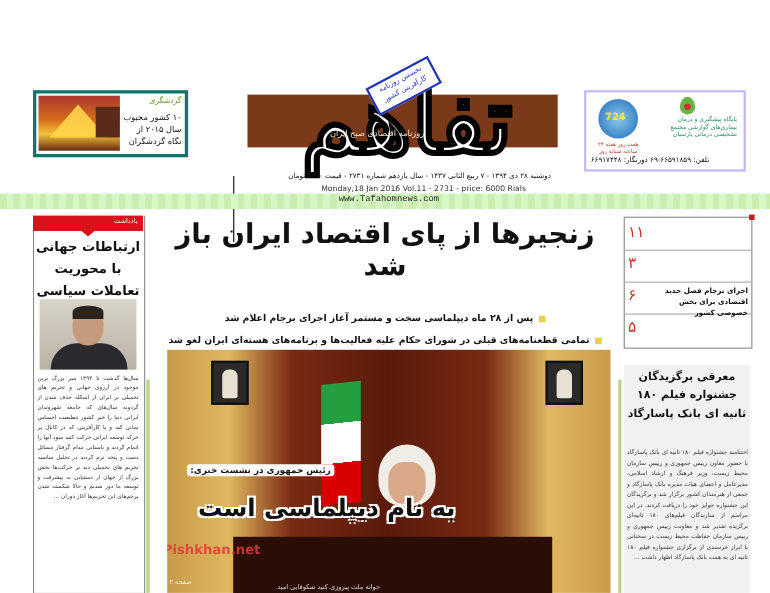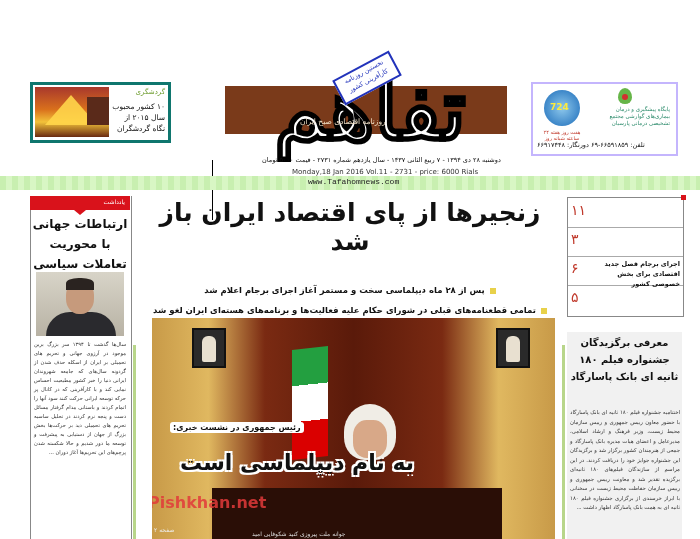--- a/index.html
+++ b/index.html
@@ -38,21 +38,21 @@
   .frame{position:absolute;width:30px;height:36px;background:#2a2a2a;border:2px solid #111;}
   .frame i{position:absolute;left:8px;top:6px;width:14px;height:26px;background:#e8e0d0;border-radius:6px 6px 2px 2px;}
   .flag{position:absolute;left:140px;top:30px;width:36px;height:110px;background:linear-gradient(180deg,#239f40 0 33%,#fff 33% 66%,#da0000 66%);transform:skewY(-6deg);}
   .person{position:absolute;left:192px;top:86px;width:52px;height:56px;border-radius:50% 50% 40% 40%;background:#f0ede6;}
   .face{position:absolute;left:201px;top:102px;width:34px;height:38px;border-radius:40%;background:#d8a888;}
   .podium{position:absolute;left:60px;top:170px;width:290px;height:60px;background:#2a0e06;}
   .photo-kicker{position:absolute;left:2px;top:104px;font-size:8px;font-weight:bold;color:#111;background:#fff;padding:1px 3px;direction:rtl;border-radius:3px;margin-left:16px;}
   .photo-title{position:absolute;left:2px;top:128px;width:260px;font-size:22px;font-weight:bold;color:#111;direction:rtl;text-align:right;line-height:34px;text-shadow:-2px -2px 0 #fff,2px -2px 0 #fff,-2px 2px 0 #fff,2px 2px 0 #fff;}
   .page-ref{position:absolute;left:2px;top:208px;font-size:6px;color:#eee;direction:rtl;}
   .podium-txt{position:absolute;left:100px;top:212px;font-size:6px;color:#ddd;direction:rtl;}
-  .wm{position:absolute;left:-4px;top:175px;font-size:16px;font-weight:bold;color:#e23a3a;opacity:.85;}
+  .wm{position:absolute;left:-4px;top:175px;font-size:12px;font-weight:bold;color:#e23a3a;opacity:.85;}
   
   .leftcol{left:30px;top:196px;width:100px;height:343px;border:1px solid #888;border-top:none;}
   .redtag{left:30px;top:196px;width:100px;height:14px;background:#d9121b;}
   .redtag span{position:absolute;right:5px;top:2px;font-size:6px;color:#fff;direction:rtl;}
   .redtag .tri{position:absolute;left:44px;top:14px;width:0;height:0;border-left:6px solid transparent;border-right:6px solid transparent;border-top:5px solid #d9121b;}
   .op-title{left:30px;top:214px;width:100px;font-size:12px;font-weight:bold;text-align:center;direction:rtl;line-height:20px;}
   .op-photo{left:36px;top:272px;width:88px;height:64px;background:linear-gradient(180deg,#d8d4c8,#b8b2a4);}
   .op-photo .head{position:absolute;left:30px;top:8px;width:28px;height:34px;border-radius:45%;background:#c69a7c;}
   .op-photo .hair{position:absolute;left:30px;top:6px;width:28px;height:12px;border-radius:45% 45% 0 0;background:#2a2320;}
   .op-photo .suit{position:absolute;left:10px;top:40px;width:70px;height:24px;background:#2a2a2e;border-radius:30px 30px 0 0;}

